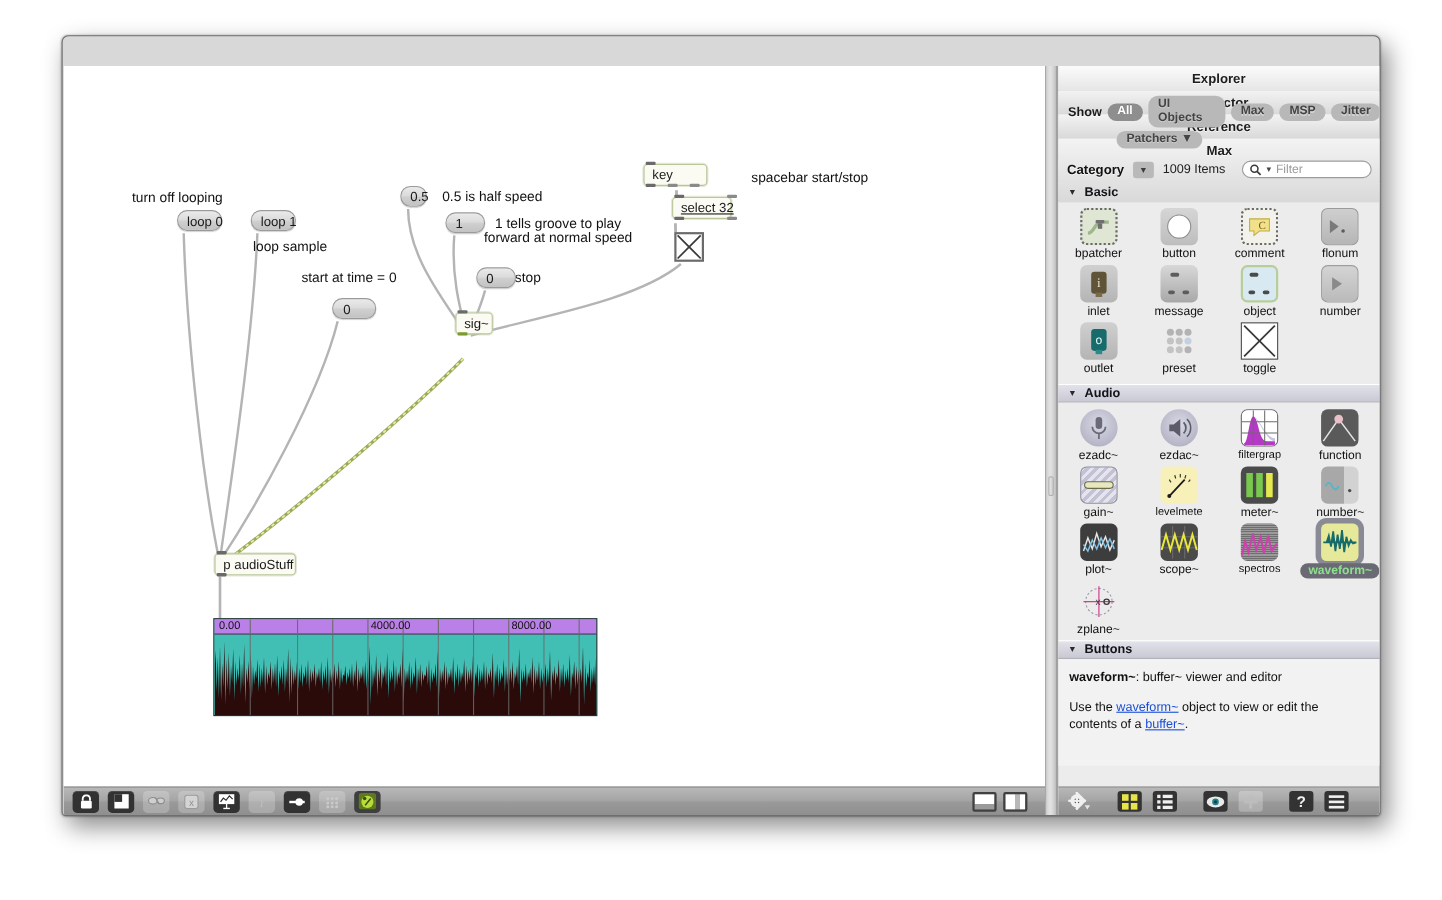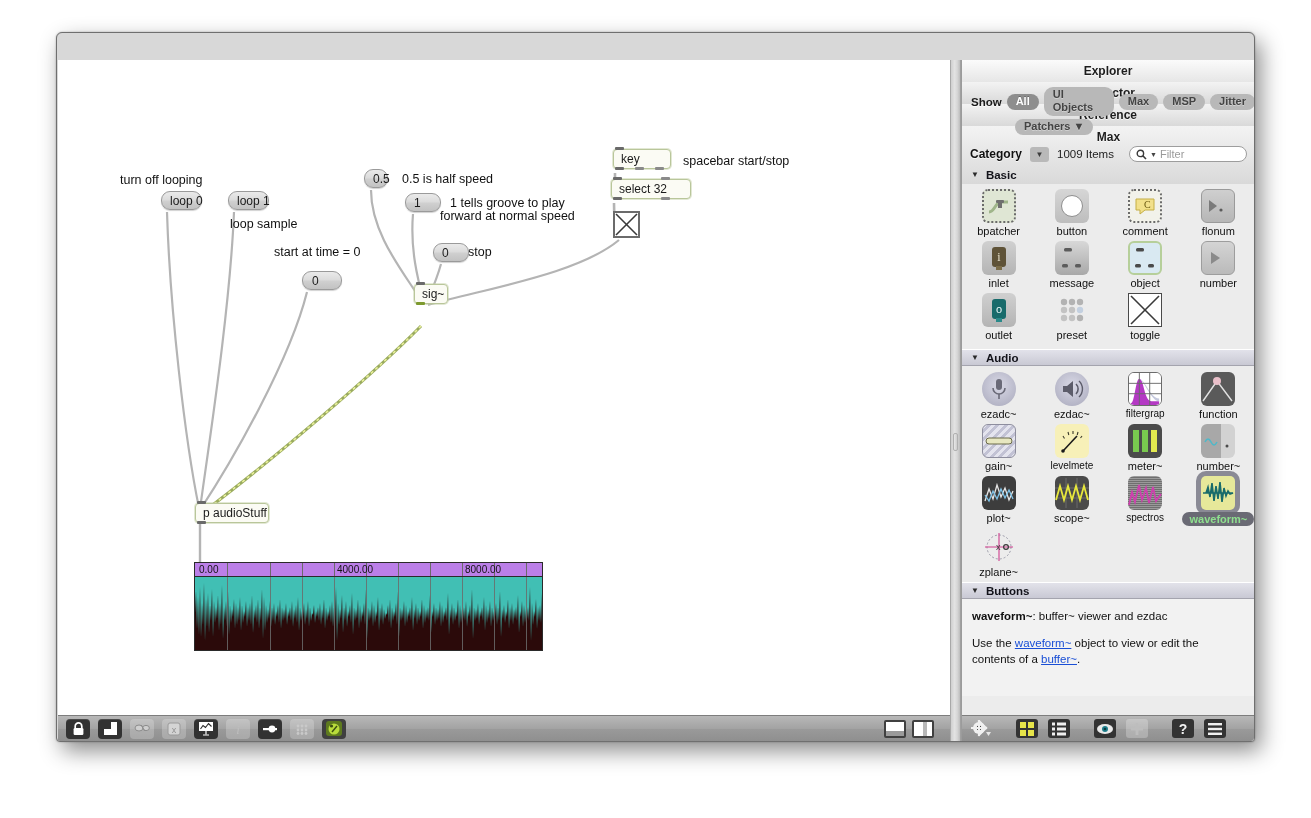--- a/index.html
+++ b/index.html
@@ -316,32 +316,32 @@
             <span>0</span>
           </div>
       </div>
 
       <div class="obj" style="left:244px; top:211px;">
         <div class="numbox" style="width:40px;">
             <span>0</span>
           </div>
       </div>
 
-      <div class="obj" style="left:555px; top:89px;">
+      <div class="obj" style="left:527px; top:89px;">
         <div class="maxobj" style="width:58px; justify-content:flex-start;">
           <span>key</span>
         </div>
         <div class="iolet" style="left:2px; top:-2px;"></div>
         <div class="iolet" style="left:2px; top:18px;"></div>
         <div class="iolet dash" style="left:22px; top:18px;"></div>
         <div class="iolet dash" style="left:42px; top:18px;"></div>
       </div>
 
       <div class="obj" style="left:553px; top:119px;">
-        <div class="maxobj" style="width:80px;">
+        <div class="maxobj" style="width:54px;text-decoration:underline;">
           <span>select 32</span>
         </div>
         <div class="iolet" style="left:2px; top:-2px;"></div>
         <div class="iolet dash" style="left:50px; top:-2px;"></div>
         <div class="iolet" style="left:2px; top:18px;"></div>
         <div class="iolet dash" style="left:50px; top:18px;"></div>
       </div>
 
       <div class="obj" style="left:356px; top:224px;">
         <div class="maxobj" style="width:34px;">
@@ -793,21 +793,21 @@
         </div>
       </div>
 
       <div class="group-header">
         <span class="tri">▼</span>
         <span class="gname">Buttons</span>
       </div>
       <div class="desc-panel" style="height:97px;">
         <div class="desc-body">
           <div>
-            <b>waveform~</b><span>: buffer~ viewer and ezdac</span>
+            <b>waveform~</b><span>: buffer~ viewer and editor</span>
           </div>
           <div class="desc-para">
             <span>Use the </span><a href="#">waveform~</a><span> object to view or edit the contents of a </span><a href="#">buffer~</a><span>.</span>
           </div>
         </div>
       </div>
 
       <div class="sb-bottombar">
         <div class="sbb flat">
           <svg width="20" height="17" viewBox="0 0 20 17">

